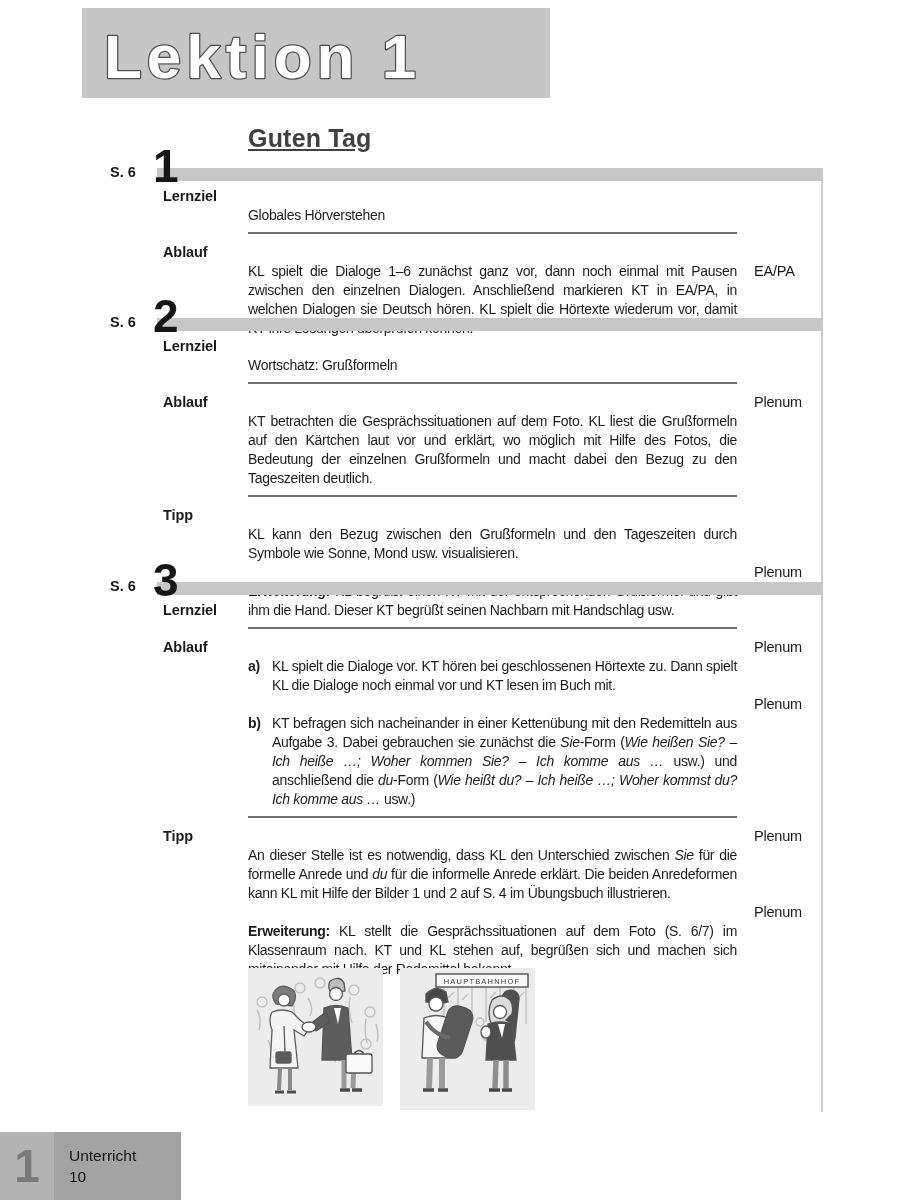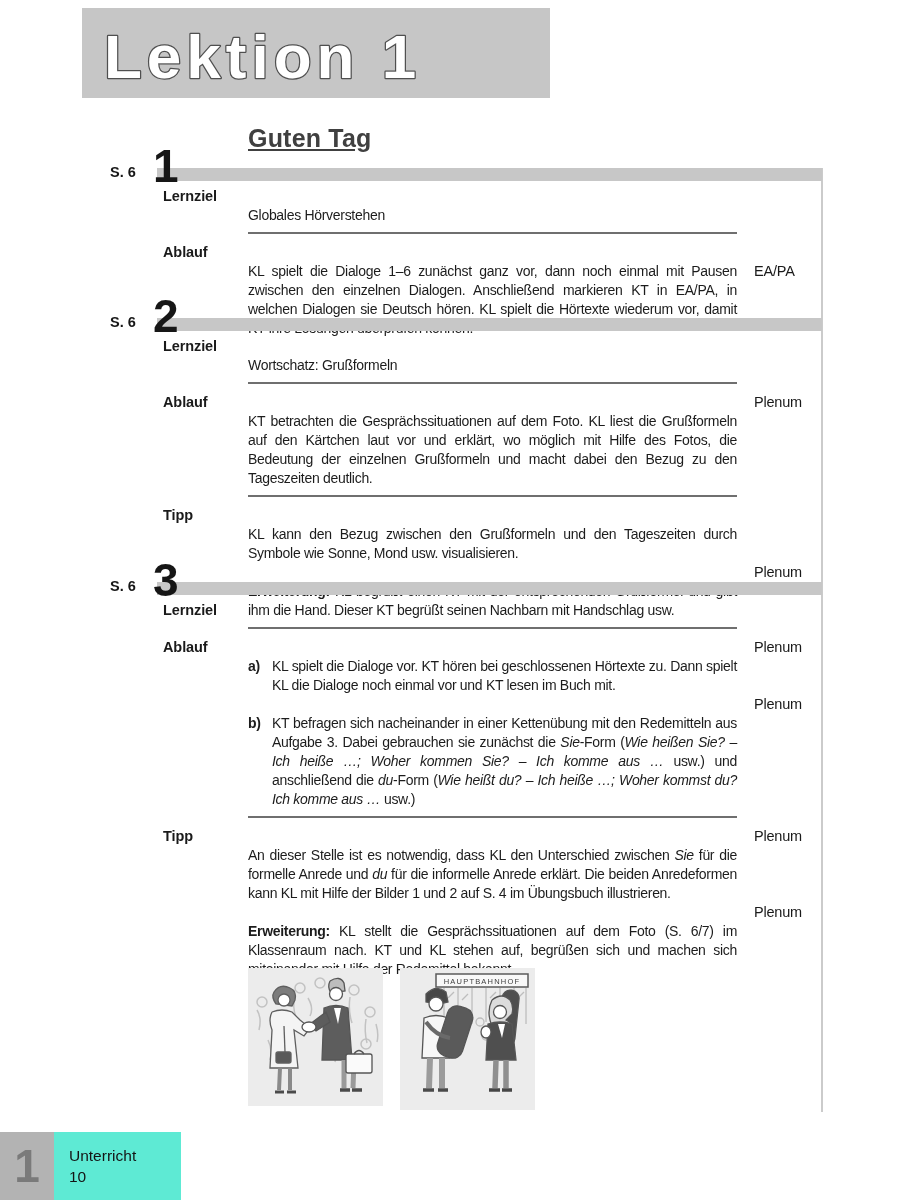--- a/index.html
+++ b/index.html
@@ -44,21 +44,21 @@
   
   .figures { position:absolute; left:248px; top:968px; display:flex; gap:17px;justify-content:flex-end; }
   .fig { display:block; }
 
   
   .footer { position:absolute; left:0; top:1132px; height:68px; display:flex; }
   .footer-num {
     width:54px; background:#b3b3b3; color:#7a7a7a;
     font-size:46px; font-weight:800; display:flex; align-items:center; justify-content:center;
   }
-  .footer-info { width:112px; background:#5eead4; padding:13px 0 0 15px; font-size:15.5px; line-height:21px; color:#141414; }
+  .footer-info { width:112px; background:#a3a3a3; padding:13px 0 0 15px; font-size:15.5px; line-height:21px; color:#141414; }
 </style>
 </head>
 <body>
 
 <div class="page">
 
   <div class="banner">
     <svg width="468" height="90" viewBox="0 0 468 90">
       <text x="22" y="70" font-family="Liberation Sans, sans-serif" font-size="62" font-weight="bold" letter-spacing="5" fill="#ffffff" stroke="#4f4f4f" stroke-width="2.5" paint-order="stroke" stroke-linejoin="round">Lektion 1</text>
     </svg>

